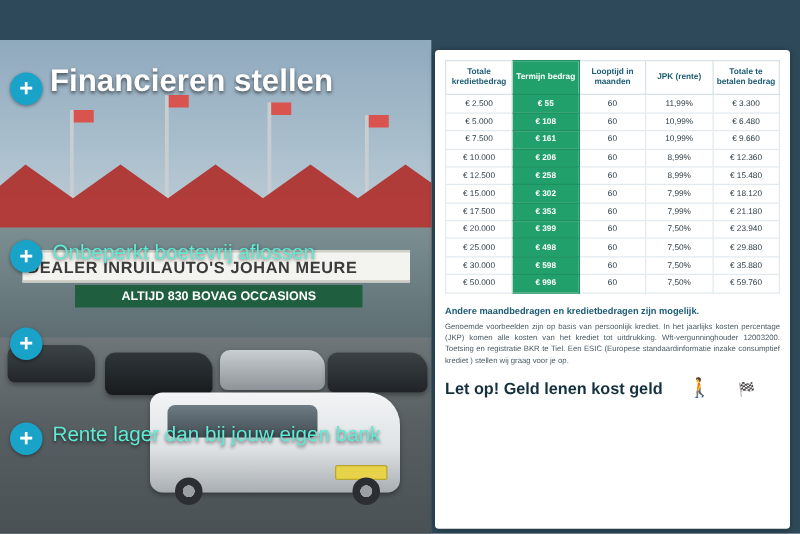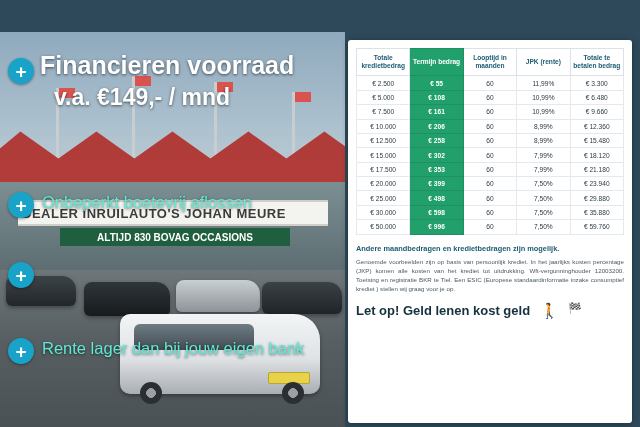--- a/index.html
+++ b/index.html
@@ -153,21 +153,21 @@
   }
   table.rates th.hl { background:#22a06b; }
 
   .note-title {
     margin-top:9px; font-size:7.4px; font-weight:bold; color:#1d5c74;
   }
   .note-body {
     margin-top:4px; font-size:6.2px; color:#4a5a63; line-height:1.5; text-align:justify;
   }
   .warn {
-    margin-top:9px; display:flex; align-items:flex-start; gap:10px;
+    margin-top:9px; display:flex; align-items:flex-end; gap:21px;
   }
   .warn .wtxt { font-size:13px; font-weight:bold; color:#15313d; white-space:nowrap; }
   .warn .walker { font-size:15px; color:#1d1d1d; line-height:1; }
   .warn .flagicon { font-size:11px; line-height:1; }
 </style>
 </head>
 <body>
 
 <div id="stage">
 
@@ -201,22 +201,21 @@
       <div class="glass"></div>
       <div class="plate"></div>
     </div>
     <div class="wheel w1"></div>
     <div class="wheel w2"></div>
   </div>
 
 
   <div class="left-col">
     <div class="plus p0">+</div>
-    <div class="headline">Financieren voorraad</div>
-    <div class="subheadline">v.a. €149,- / mnd</div>
+    <div class="headline">Financieren stellen</div>
 
     <div class="plus p1">+</div>
     <div class="bullet b1">Onbeperkt boetevrij aflossen</div>
 
     <div class="plus p2">+</div>
 
     <div class="plus p3">+</div>
     <div class="bullet b3">Rente lager dan bij jouw eigen bank</div>
   </div>
 

